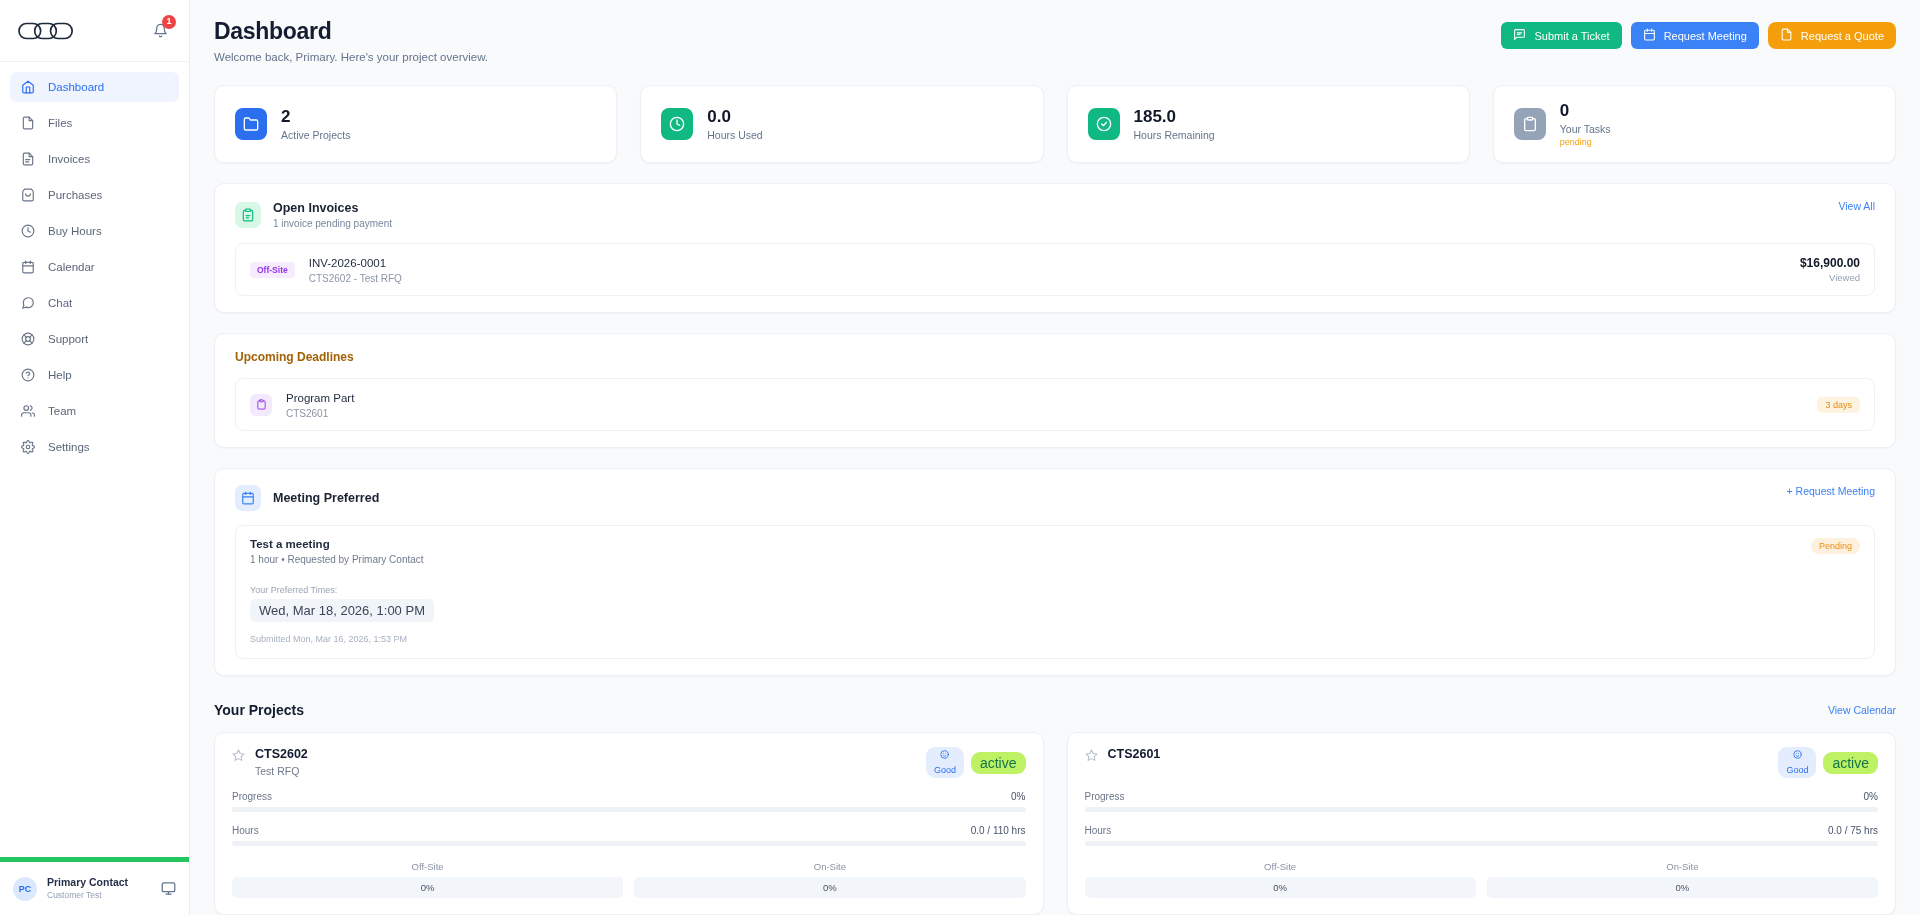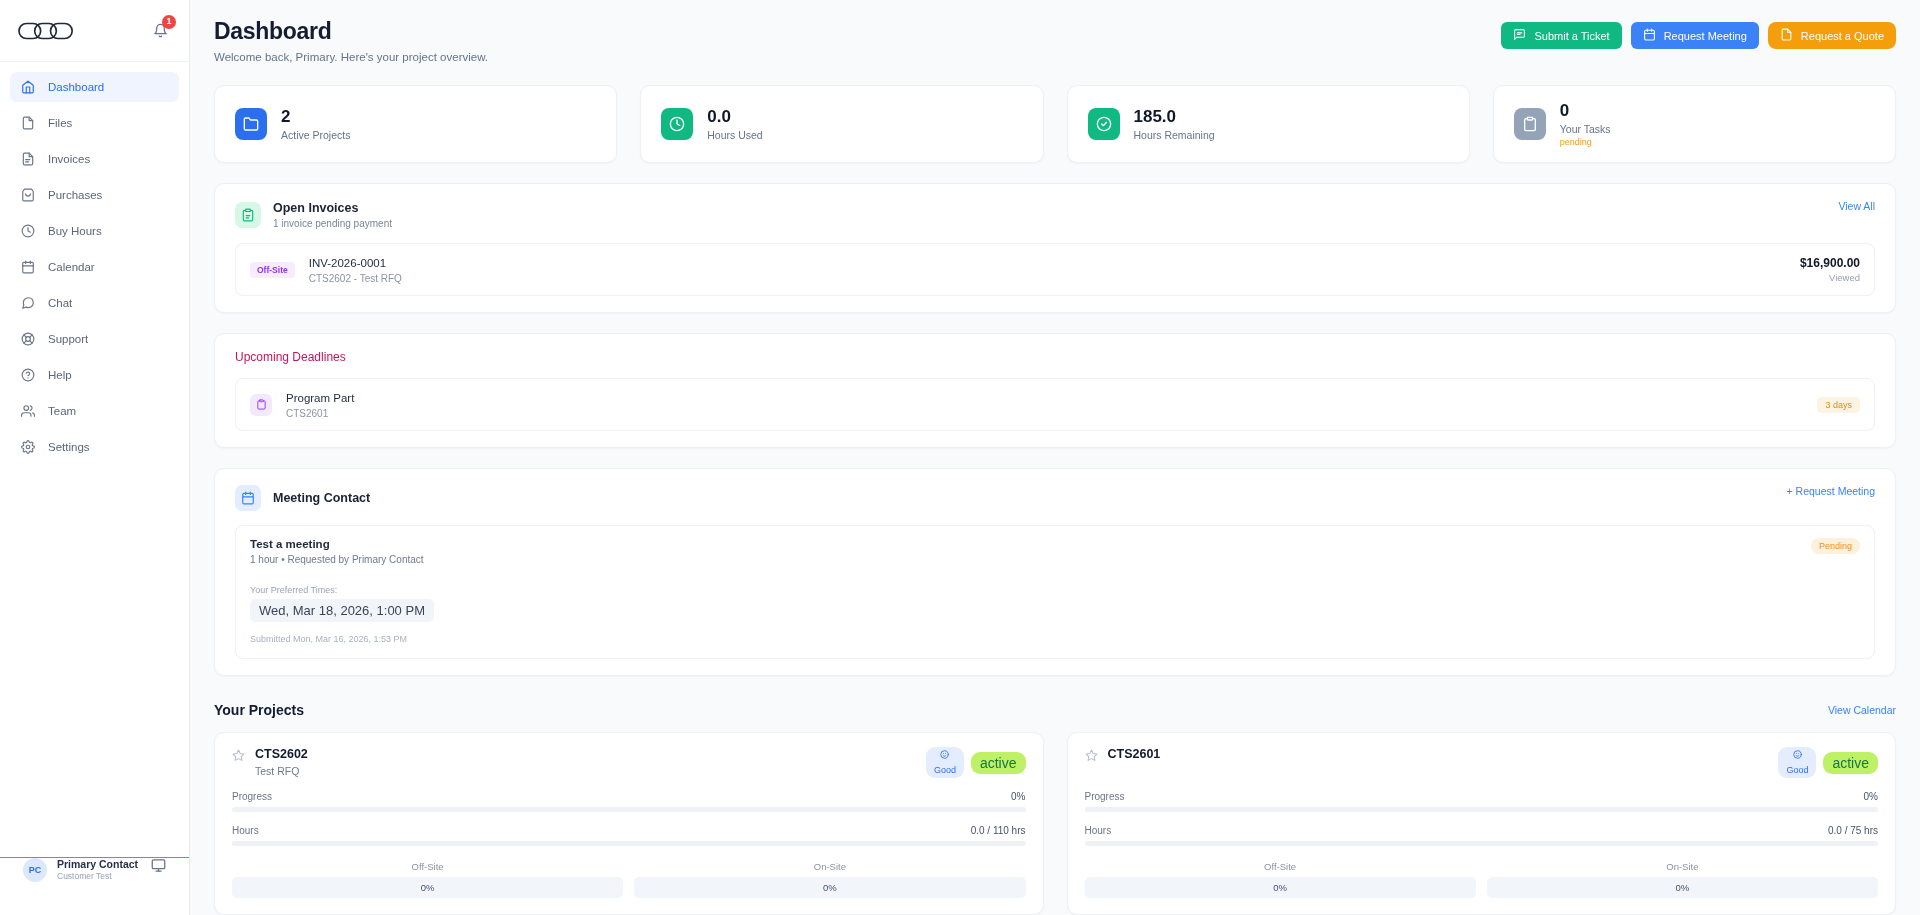--- a/index.html
+++ b/index.html
@@ -47,24 +47,24 @@
     cursor: pointer;
     color: #5b6579;
     font-size: 11.5px;
   }
   .sb-item .ico { width: 15px; height: 15px; display:flex; align-items:center; justify-content:center; flex-shrink:0;}
   .sb-item.active { background: #eff4ff; color: #2b6fef; font-weight: 500; }
   .sb-item.active .ico svg { stroke: #2b6fef; }
   .sb-item .ico svg { stroke: #6b7689; }
 
   .sb-bottom {
-    border-top: 1px solid #22c55e;
+    border-top: 5px solid #22c55e;
     height: 58px; min-height: 58px;
-    display: flex; 
-    padding: 0 23px;
+    display: flex; align-items: center;
+    padding: 0 13px;
     gap: 10px;
   }
   .avatar {
     width: 24px; height: 24px; border-radius: 50%;
     background: #dbe8fe; color: #2b6fef;
     font-size: 9px; font-weight: 700;
     display: flex; align-items: center; justify-content: center;
     flex-shrink: 0;
   }
   .sb-user { flex: 1; min-width: 0; }
@@ -141,21 +141,21 @@
     padding: 3px 7px; border-radius: 4px;
     white-space: nowrap;
   }
   .row-title { font-size: 11.5px; color: #1f2a3d; font-weight: 500; line-height: 1.4;}
   .row-sub { font-size: 10px; color: #8a94a6; margin-top: 2px; }
   .row-right { text-align: right; }
   .row-amount { font-size: 12px; font-weight: 700; color: #101828; }
   .row-status { font-size: 9.5px; color: #94a0b4; margin-top: 2px; }
 
   
-  .plain-title { font-size: 12px; font-weight: 400; color: #be185d; }
+  .plain-title { font-size: 12px; font-weight: 700; color: #a16207; }
   .dl-ico {
     width: 22px; height: 22px; border-radius: 6px;
     background: #f3e9fd; display:flex; align-items:center; justify-content:center;
     flex-shrink: 0;
   }
   .badge-days {
     background: #fdf3e1; color: #e08a16;
     font-size: 9px; padding: 3px 8px; border-radius: 5px; font-weight: 500;
   }
 
@@ -543,21 +543,21 @@
         <div class="panel-head">
           <div class="panel-head-left">
             <div class="panel-ico" style="background:#e3edfd">
               <svg width="14" height="14" viewBox="0 0 24 24" fill="none" stroke="#3b82f6" stroke-width="2" stroke-linecap="round" stroke-linejoin="round">
                   <rect x="3" y="4" width="18" height="18" rx="2"></rect>
                   <line x1="16" y1="2" x2="16" y2="6"></line>
                   <line x1="8" y1="2" x2="8" y2="6"></line>
                   <line x1="3" y1="10" x2="21" y2="10"></line>
                 </svg>
             </div>
-            <div class="panel-title">Meeting Contact</div>
+            <div class="panel-title">Meeting Preferred</div>
           </div>
           <a class="link">+ Request Meeting</a>
         </div>
 
         <div class="meet-card">
           <span class="badge-pending">Pending</span>
           <div class="meet-title">Test a meeting</div>
           <div class="meet-meta">1 hour • Requested by Primary Contact</div>
           <div class="meet-pref-lbl">Your Preferred Times:</div>
           <div><span class="time-chip">Wed, Mar 18, 2026, 1:00 PM</span></div>

